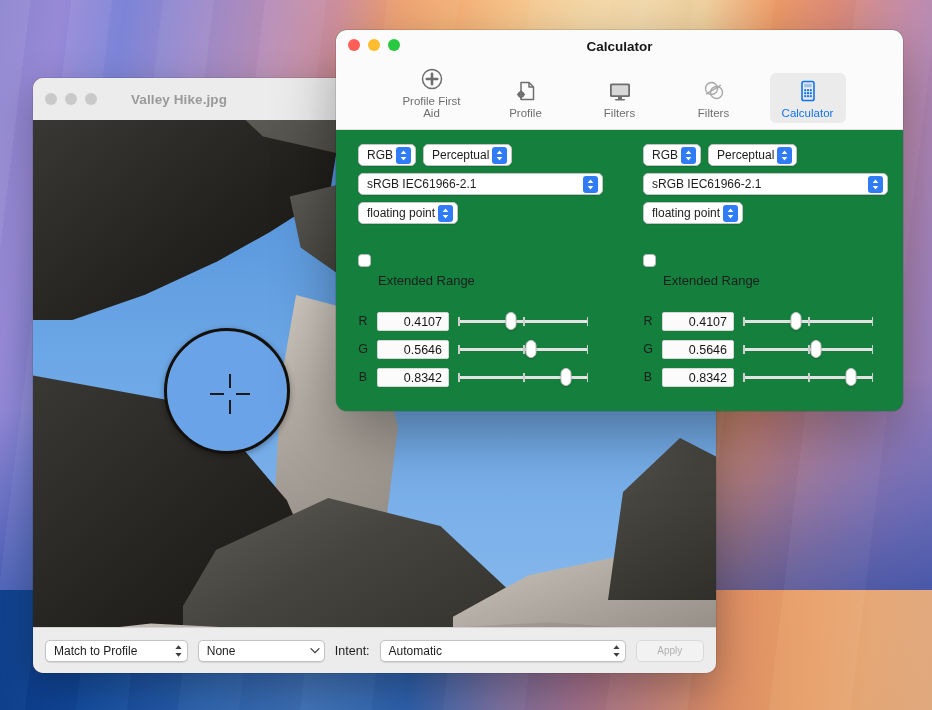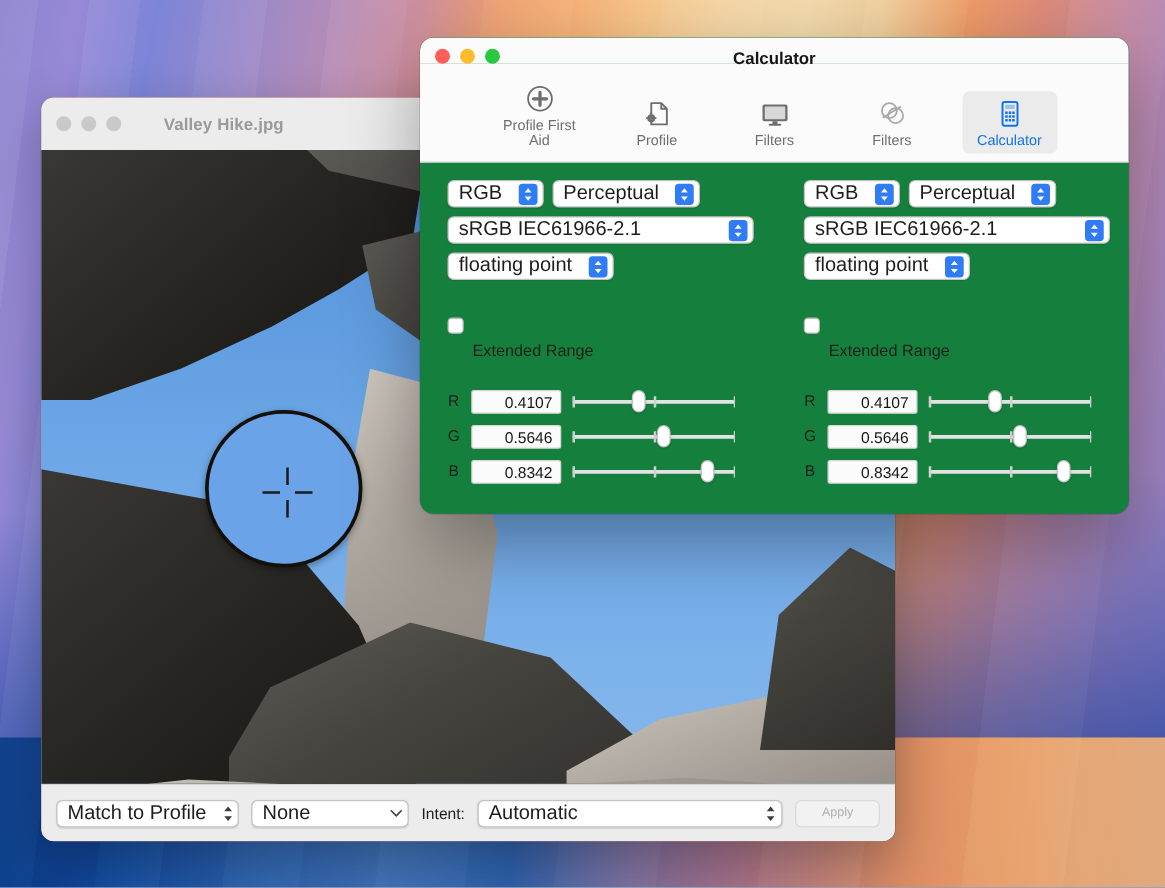--- a/index.html
+++ b/index.html
@@ -149,23 +149,23 @@
   
   .popup {
     height: 22px;
     background: #ffffff;
     border-radius: 5px;
     border: 0.5px solid #c3c3c3;
     box-shadow: 0 0.5px 1px rgba(0,0,0,0.10);
     display: inline-flex;
     align-items: center;
     padding: 0 4px 0 8px;
-    font-size: 16px;
+    font-size: 12px;
     color: #1d1d1d;
-    gap: 13px;
+    gap: 3px;
     white-space: nowrap;
   }
   .popup .label { flex: 1 1 auto; }
   .chev-badge {
     width: 15px; height: 17px;
     border-radius: 3px;
     background: #2f7cf6;
     display: inline-flex;
     flex-direction: column;
     align-items: center;

